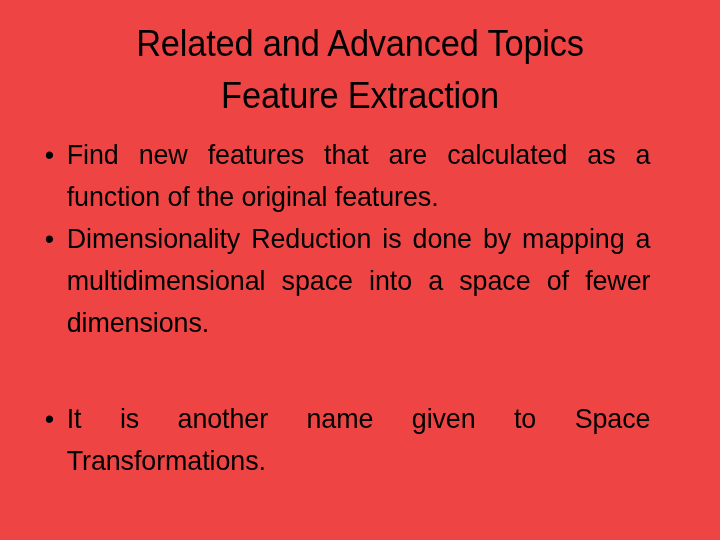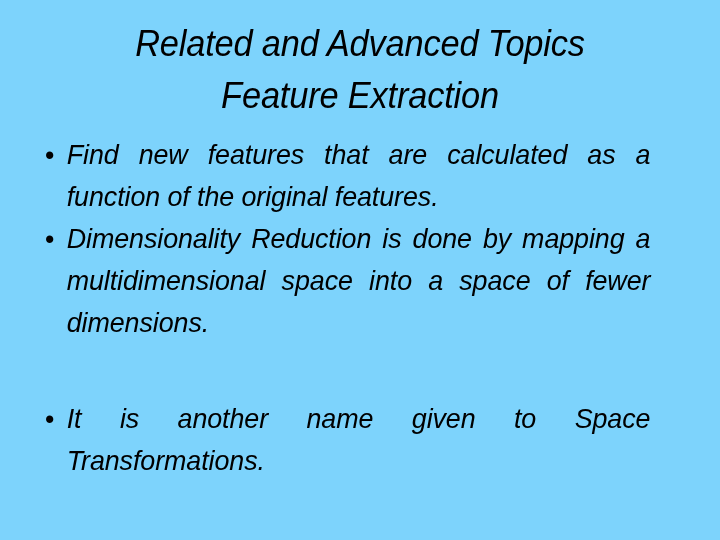--- a/index.html
+++ b/index.html
@@ -13,23 +13,22 @@
     background: #ffffff;
     font-family: "DejaVu Sans", sans-serif;
     color: #000000;
     overflow: hidden;
   }
 
   .slide {
     position: relative;
     width: 720px;
     height: 540px;
-    background: #7dd3fc;
+    background: #ef4444;
     box-sizing: border-box;
-    font-style: italic;
   }
 
   
   .title-block {
     position: absolute;
     left: 0;
     top: 18px;
     width: 720px;
     text-align: center;
   }

